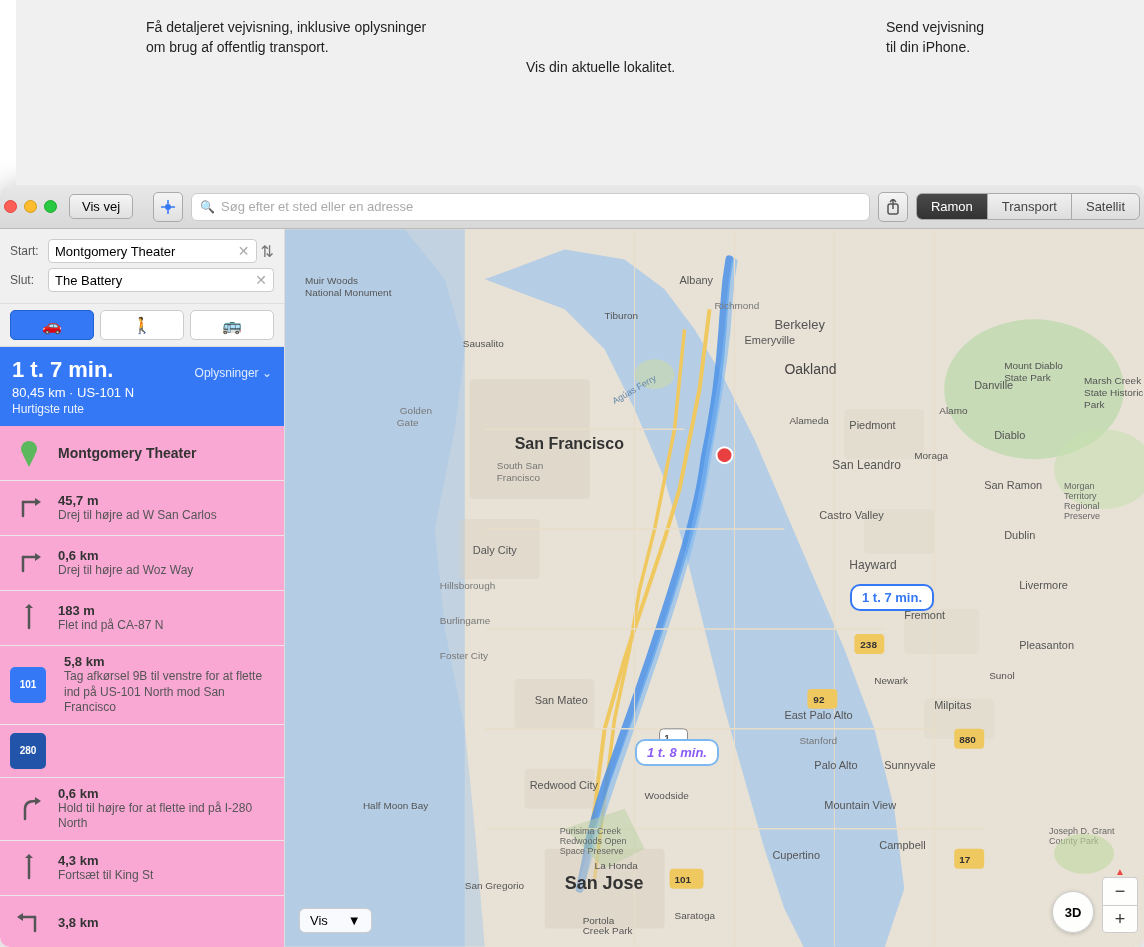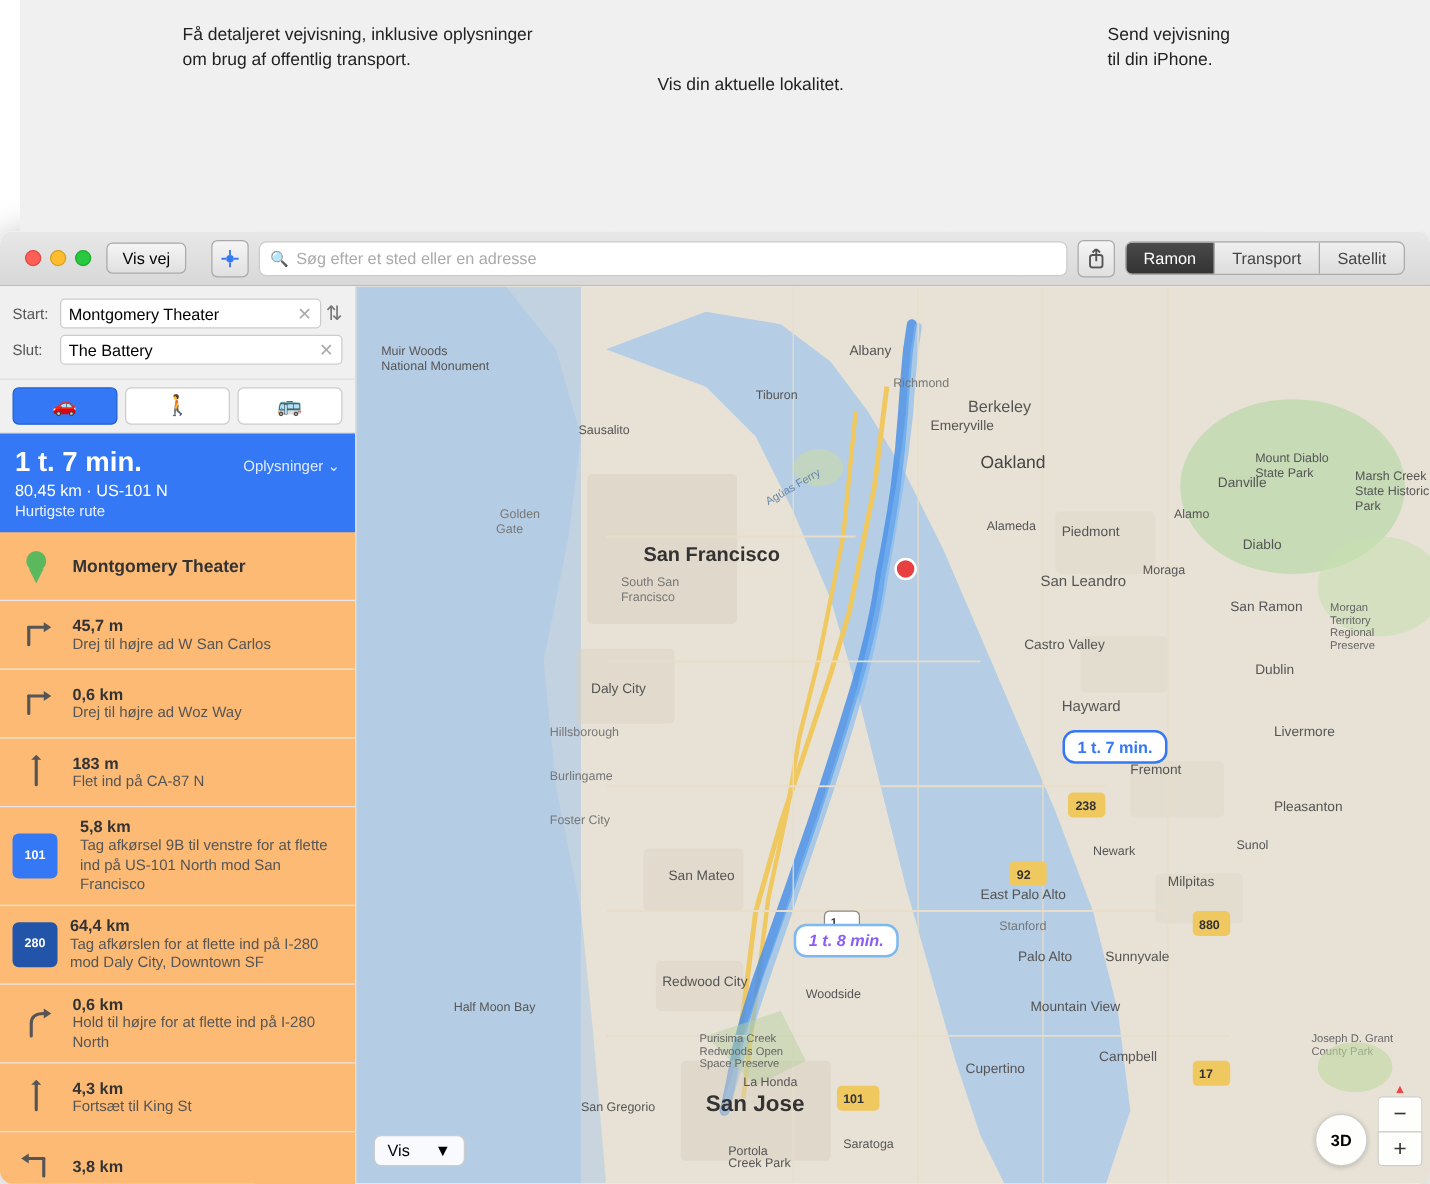--- a/index.html
+++ b/index.html
@@ -77,21 +77,21 @@
       display: flex;
       flex-direction: column;
     }
 
     
     .title-bar {
       height: 44px;
       background: linear-gradient(to bottom, #e8e8e8, #d8d8d8);
       display: flex;
       align-items: center;
-      padding: 0 20px;
+      padding: 0 4px;
       flex-shrink: 0;
       border-bottom: 1px solid #bbb;
     }
     .traffic-lights {
       display: flex;
       gap: 7px;
       margin-right: 12px;
     }
     .traffic-light {
       width: 13px;
@@ -181,21 +181,21 @@
     
     .content-area {
       display: flex;
       flex: 1;
       overflow: hidden;
     }
 
     
     .sidebar {
       width: 285px;
-      background: #fdba74;
+      background: #f9a8d4;
       border-right: 1px solid #ddd;
       display: flex;
       flex-direction: column;
       overflow-y: auto;
       flex-shrink: 0;
     }
 
     .route-inputs {
       padding: 10px 10px 6px 10px;
       background: #f0f0f0;
@@ -590,24 +590,20 @@
         <div class="direction-item">
           <div class="direction-badge" style="background:#3478f6;font-size:10px;font-weight:700;">101</div>
           <div class="direction-text" style="margin-left:18px;">
             <div class="direction-dist">5,8 km</div>
             <div class="direction-desc">Tag afkørsel 9B til venstre for at flette ind på US-101 North mod San Francisco</div>
           </div>
         </div>
 
         <div class="direction-item">
           <div class="direction-badge direction-badge-280" style="background:#2255aa;font-size:10px;font-weight:700;">280</div>
-          <div class="direction-text" style="margin-left:10px;">
-            <div class="direction-dist">64,4 km</div>
-            <div class="direction-desc">Tag afkørslen for at flette ind på I-280 mod Daly City, Downtown SF</div>
-          </div>
         </div>
 
         <div class="direction-item">
           <div class="direction-icon">
             <svg width="28" height="28" viewBox="0 0 28 28">
               <path d="M 10 24 L 10 14 Q 10 6 20 6" stroke="#555" stroke-width="2.5" fill="none" stroke-linecap="round"></path>
               <polygon points="20,2 26,6 20,10" fill="#555"></polygon>
             </svg>
           </div>
           <div class="direction-text">

